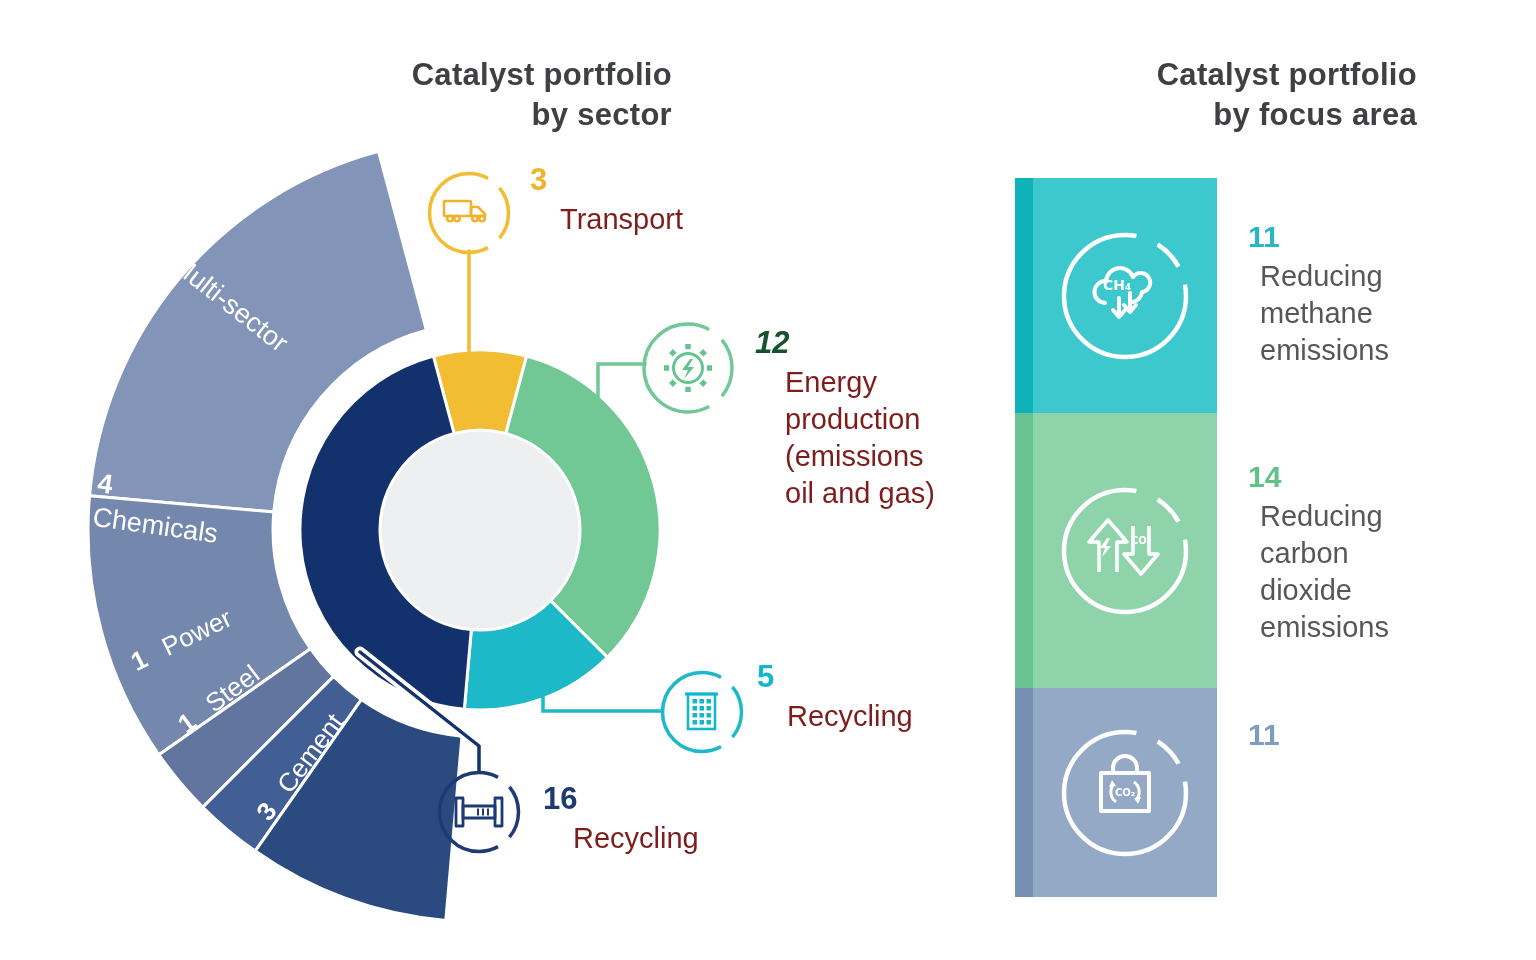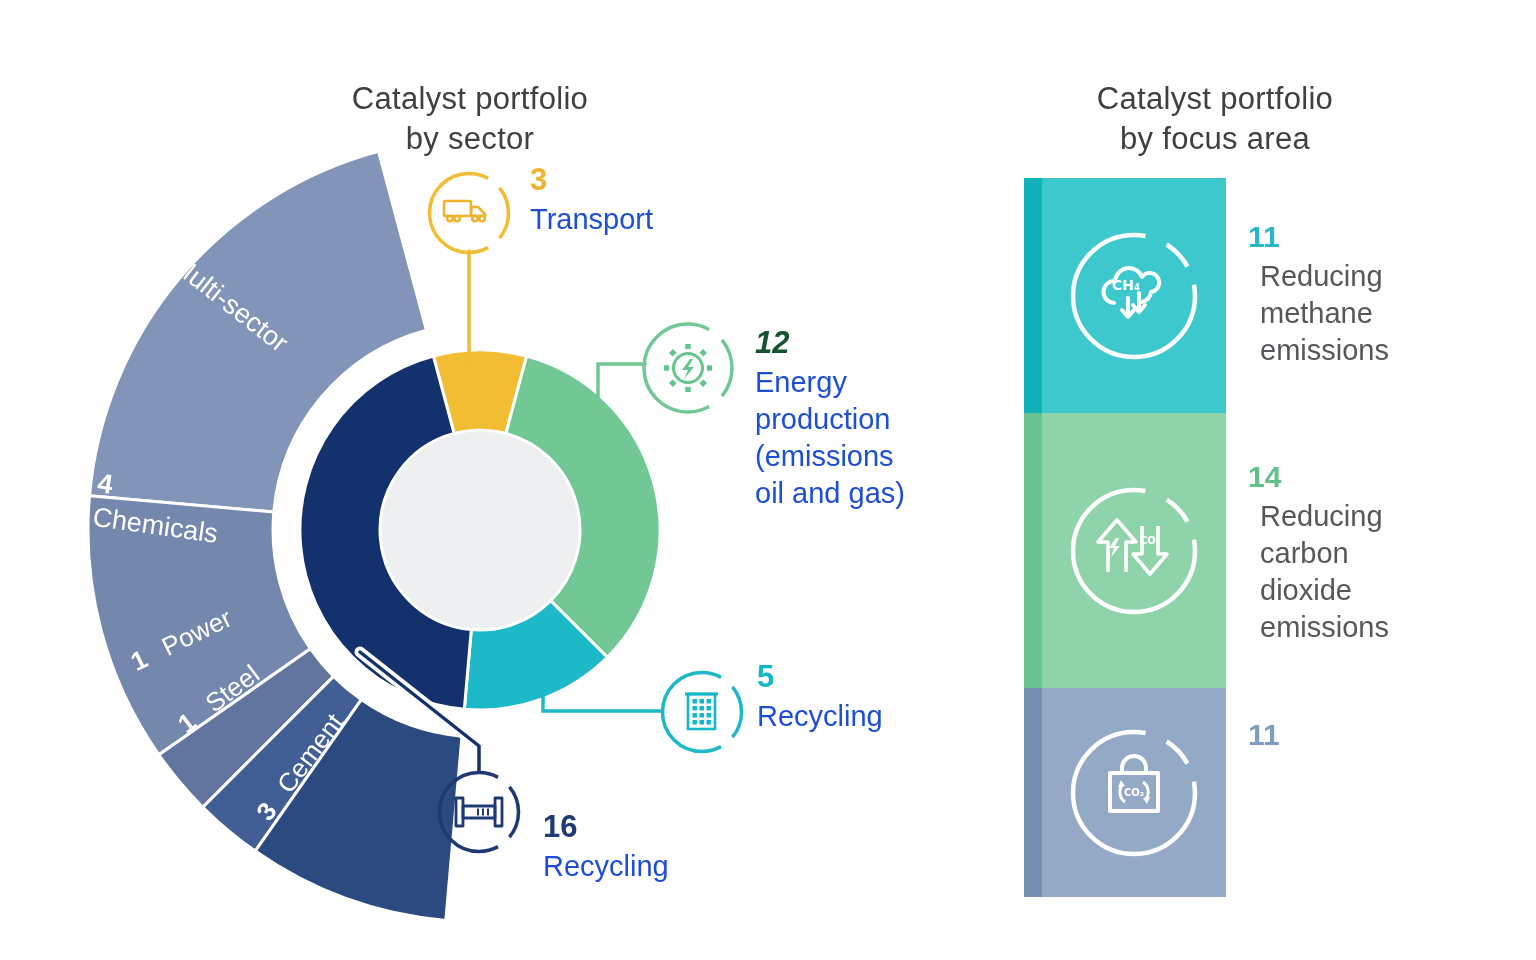--- a/index.html
+++ b/index.html
@@ -4,50 +4,50 @@
 <style>
   html,body{margin:0;padding:0;}
   body{
     width:1536px;height:960px;position:relative;overflow:hidden;
     background:#ffffff;
     font-family:"Liberation Sans","DejaVu Sans",sans-serif;
     color:#56575B;
   }
   .abs{position:absolute;}
   .chart-title{
-    font-weight:400;font-size:31px;line-height:40px;color:#3F4043;
-    text-align:center;white-space:pre-line;letter-spacing:.3px;margin-top:24px;
+    font-weight:700;font-size:31px;line-height:40px;color:#3F4043;
+    text-align:right;white-space:pre-line;letter-spacing:.3px;
   }
   #title-left{left:268px;top:55px;width:404px;}
   #title-right{left:1013px;top:55px;width:404px;}
   #main-svg{left:0;top:0;}
   
   .callout-text .num{font-weight:bold;font-size:31px;line-height:34px;}
-  .callout-text .lbl{font-size:29px;line-height:37px;color:#1d4ed8;white-space:pre-line;margin-top:4px;}
+  .callout-text .lbl{font-size:29px;line-height:37px;color:#7f1d1d;white-space:pre-line;margin-top:4px;margin-left:30px;}
   #transport-text{left:530px;top:163px;}
   #transport-text .num{color:#EFB32E;}
   #energy-text{left:755px;top:326px;}
   #energy-text .num{color:#14532d;font-style:italic;}
   #buildings-text{left:757px;top:660px;}
   #buildings-text .num{color:#12B7C9;}
-  #industrial-text{left:543px;top:810px;}
+  #industrial-text{left:543px;top:782px;}
   #industrial-text .num{color:#1E3A74;}
   
   .arc-label{color:#fff;transform-origin:0 0;white-space:nowrap;}
   .arc-label .num{font-weight:bold;}
   .arc-label.stacked{font-size:27px;line-height:34px;}
   .arc-label.inline{font-size:26px;}
   .arc-label.inline .name{margin-left:20px;}
   #multisector-label{left:206px;top:220px;transform:rotate(38deg);}
   #chemicals-label{left:100px;top:466px;transform:rotate(8deg);}
   #power-label{left:126px;top:650px;transform:rotate(-26deg);}
   #steel-label{left:172px;top:715px;transform:rotate(-37deg);}
   #cement-label{left:250px;top:808px;transform:rotate(-53deg);}
   
-  .focus-block{left:1015px;width:202px;margin-left:9px;}
+  .focus-block{left:1015px;width:202px;}
   .focus-strip{position:absolute;left:0;top:0;bottom:0;width:18px;}
   #focus-block-1{top:178px;height:235px;background:#3CC8CD;}
   #focus-block-1 .focus-strip{background:#0FB2B8;}
   #focus-block-2{top:413px;height:275px;background:#8ED3A9;}
   #focus-block-2 .focus-strip{background:#68C291;}
   #focus-block-3{top:688px;height:209px;background:#93A9C5;}
   #focus-block-3 .focus-strip{background:#7690B3;}
   .focus-icon{position:absolute;left:50%;top:50%;transform:translate(-50%,-50%) translateX(9px);}
   .focus-text .num{font-weight:bold;font-size:30px;line-height:34px;}
   .focus-text .lbl{font-size:29px;line-height:37px;color:#56575B;white-space:pre-line;margin-top:4px;margin-left:12px;}

